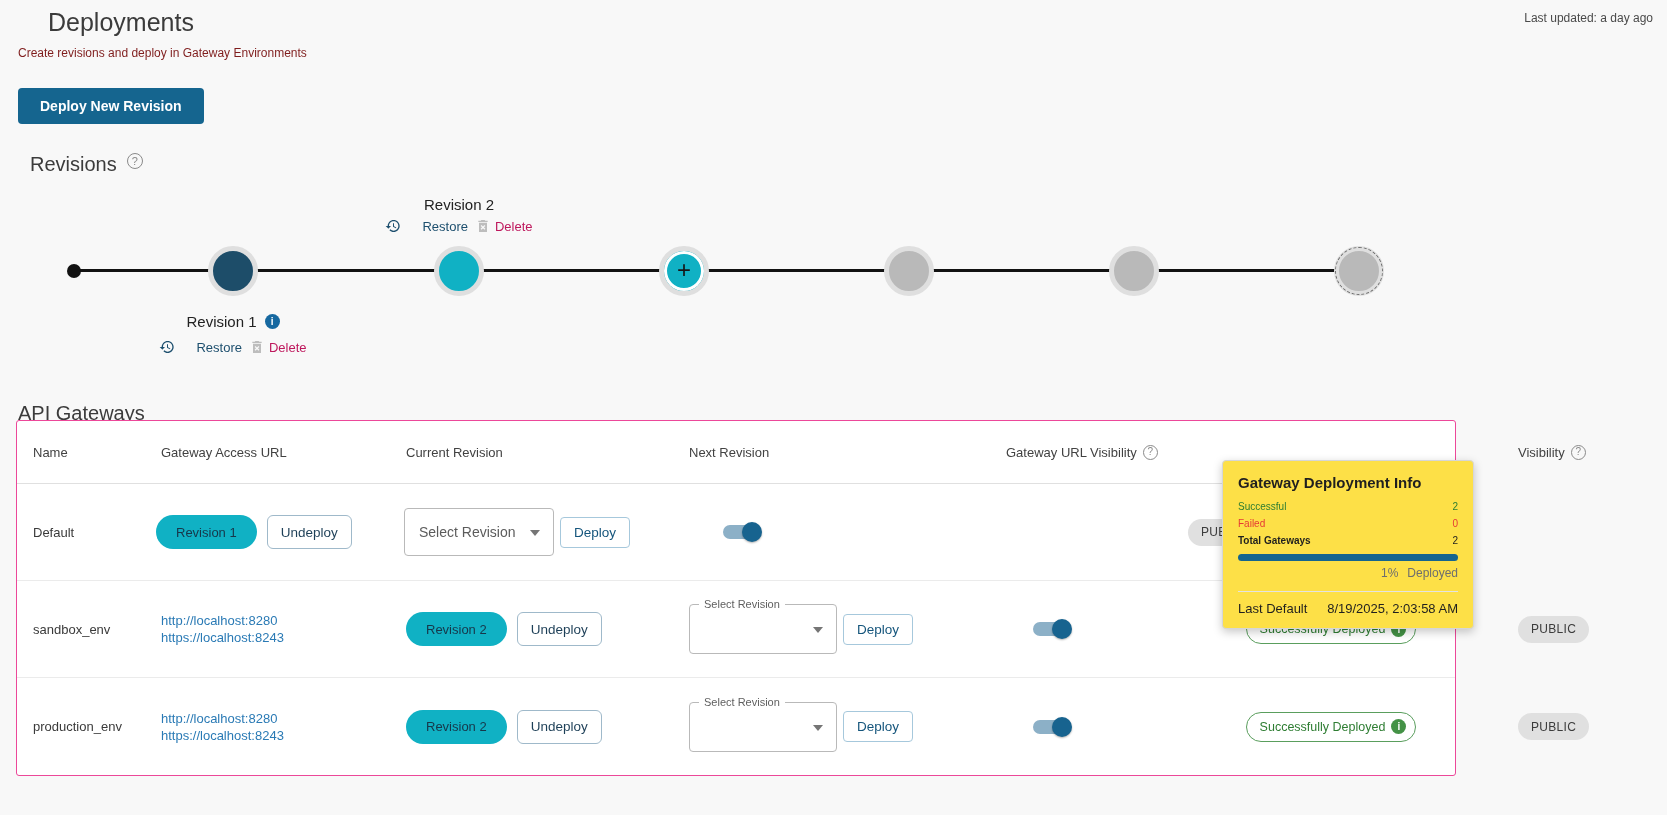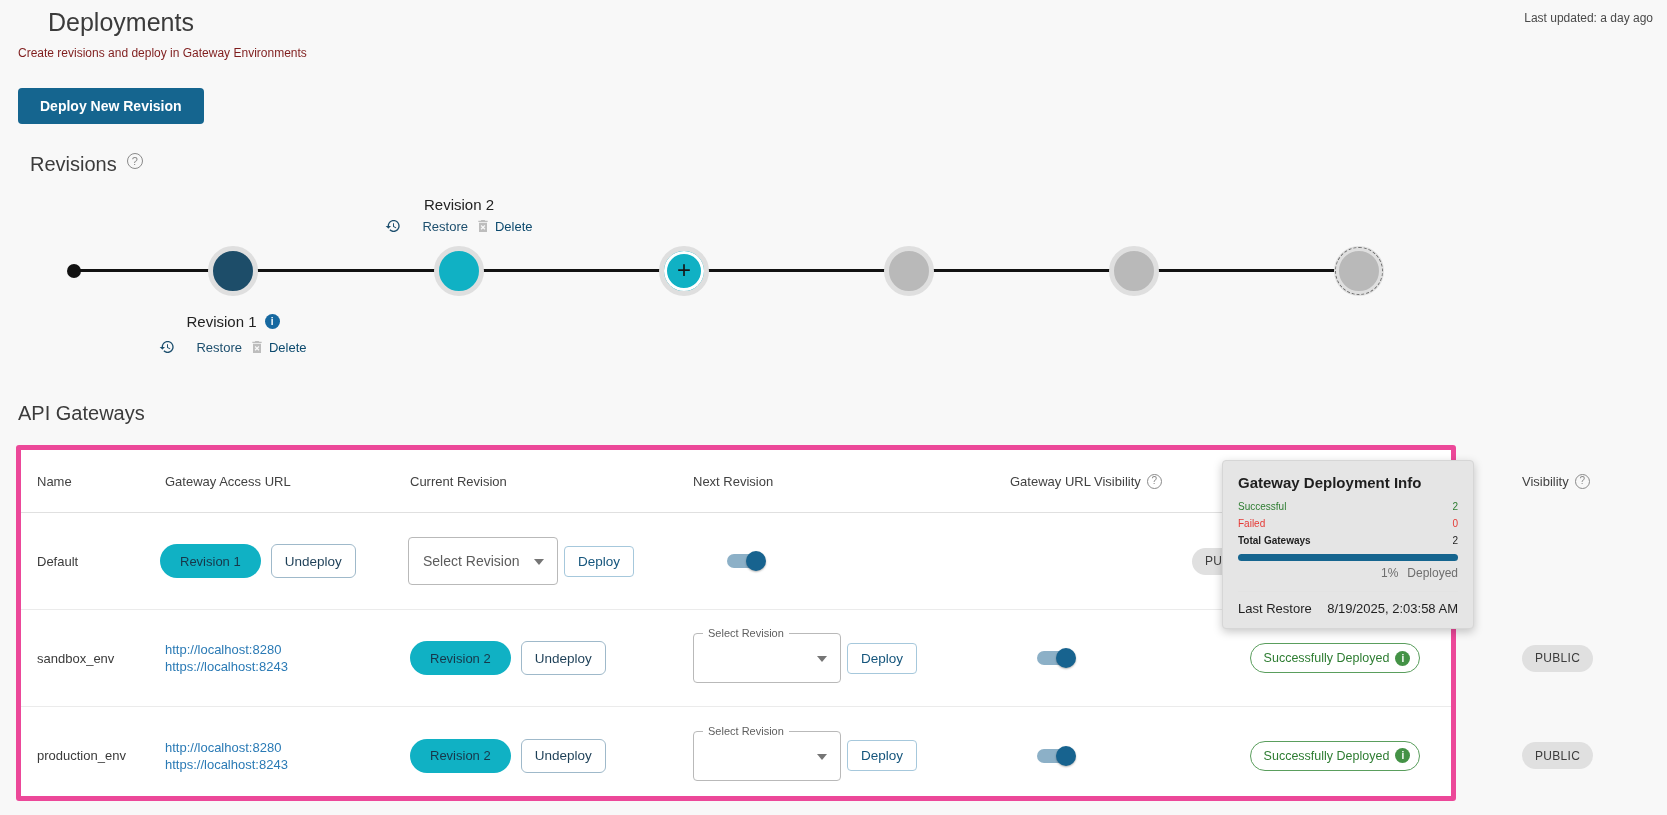--- a/index.html
+++ b/index.html
@@ -52,27 +52,27 @@
   .rev1-label { left:123px; top:313px; }
   .info-ic-blue {
     width:15px; height:15px; border-radius:50%; background:#1668a0; color:#fff;
     font-size:10px; font-weight:700; display:inline-flex; align-items:center; justify-content:center;
   }
   .rev-actions { width:220px; display:flex; align-items:center; justify-content:center; gap:7px;
                  font-size:13px; }
   .rev2-actions { left:349px; top:218px; }
   .rev1-actions { left:123px; top:339px; }
   .restore-link { color:#1d4f6e; cursor:pointer; display:inline-flex; align-items:flex-end; gap:21px; }
-  .delete-link  { color:#0c4a6e; display:inline-flex; align-items:center; gap:4px; }
+  .delete-link  { color:#be185d; display:inline-flex; align-items:center; gap:4px; }
 
   
   .gw-title { left:18px; top:402px; font-size:20px; font-weight:400; color:#3b3b3b; }
   .gw-card {
-    left:16px; top:445px; width:1440px; height:356px;
-    background:#fff; border:5px solid #ec4899; border-radius:3px;
+    left:16px; top:420px; width:1440px; height:356px;
+    background:#fff; border:1px solid #ec4899; border-radius:3px;
   }
   .gw-grid-row {
     display:grid; grid-template-columns:134px 250px 285px 310px 170px 330px 1fr;
     align-items:center;
   }
   .gw-header { height:63px; border-bottom:1px solid #e0e0e0; font-size:13px; color:#424242; }
   .gw-header > div { display:flex; align-items:center; gap:6px; }
   .gw-row { height:97px; border-bottom:1px solid #ebebeb; }
   .gw-row:last-child { border-bottom:none; }
   .c1 { padding-left:16px; } .c2 { padding-left:10px; } .c3 { padding-left:5px; }
@@ -120,21 +120,21 @@
     background:#fff; cursor:pointer;
   }
   .info-ic-green { width:15px; height:15px; border-radius:50%; background:#449246; color:#fff;
     font-size:10px; font-weight:700; display:inline-flex; align-items:center; justify-content:center;
     margin-right:4px; }
   .public-chip { height:27px; padding:0 13px; border-radius:14px; background:#e0e0e0;
     color:#3c3c3c; font-size:12px; letter-spacing:.3px; display:inline-flex; align-items:center; }
 
   
   .gw-tooltip {
-    left:1222px; top:460px; width:252px; background:#e5e5e5; z-index:20;
+    left:1222px; top:460px; width:252px; background:#fde047; z-index:20;
     border:1px solid #d6d6d6; border-radius:4px; padding:13px 15px 12px;
     box-shadow:0 3px 10px rgba(0,0,0,.22);
   }
   .tt-title { font-size:15px; font-weight:700; color:#1f1f1f; margin-bottom:10px; }
   .tt-row { display:flex; justify-content:space-between; font-size:10px; margin-bottom:6px; }
   .tt-green { color:var(--green); } .tt-red { color:var(--red); }
   .tt-bold { color:#1f1f1f; font-weight:700; }
   .tt-dark { color:#1f1f1f; }
   .tt-bar { height:7px; border-radius:4px; background:var(--primary); margin:8px 0 5px; }
   .tt-caption { display:flex; justify-content:flex-end; gap:9px; font-size:12px; color:#6e6e6e; }
@@ -354,16 +354,16 @@
     <span class="tt-bold">Total Gateways</span>
     <span class="tt-dark">2</span>
   </div>
   <div class="tt-bar"></div>
   <div class="tt-caption">
     <span>1%</span>
     <span>Deployed</span>
   </div>
   <div class="tt-divider"></div>
   <div class="tt-last">
-    <span>Last Restore</span>
+    <span>Last Default</span>
     <span>8/19/2025, 2:03:58 AM</span>
   </div>
 </div>
 
 </body></html>

